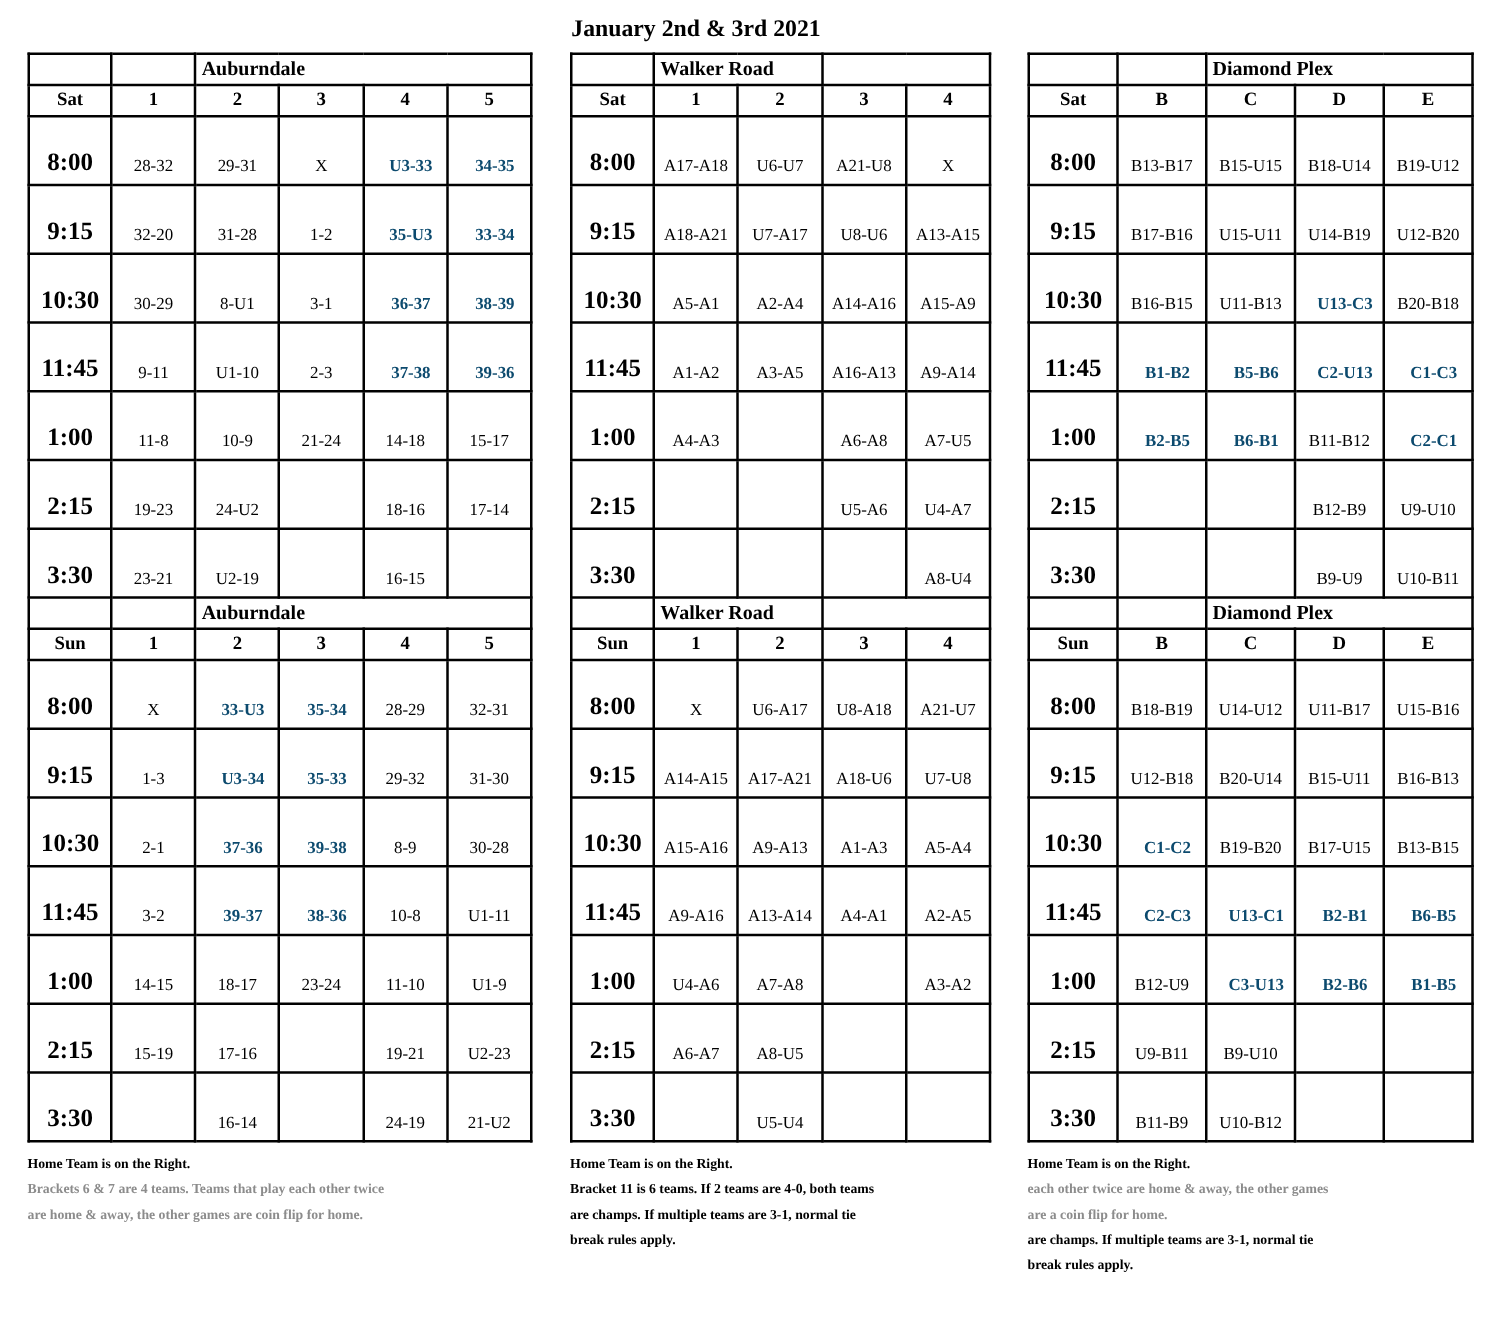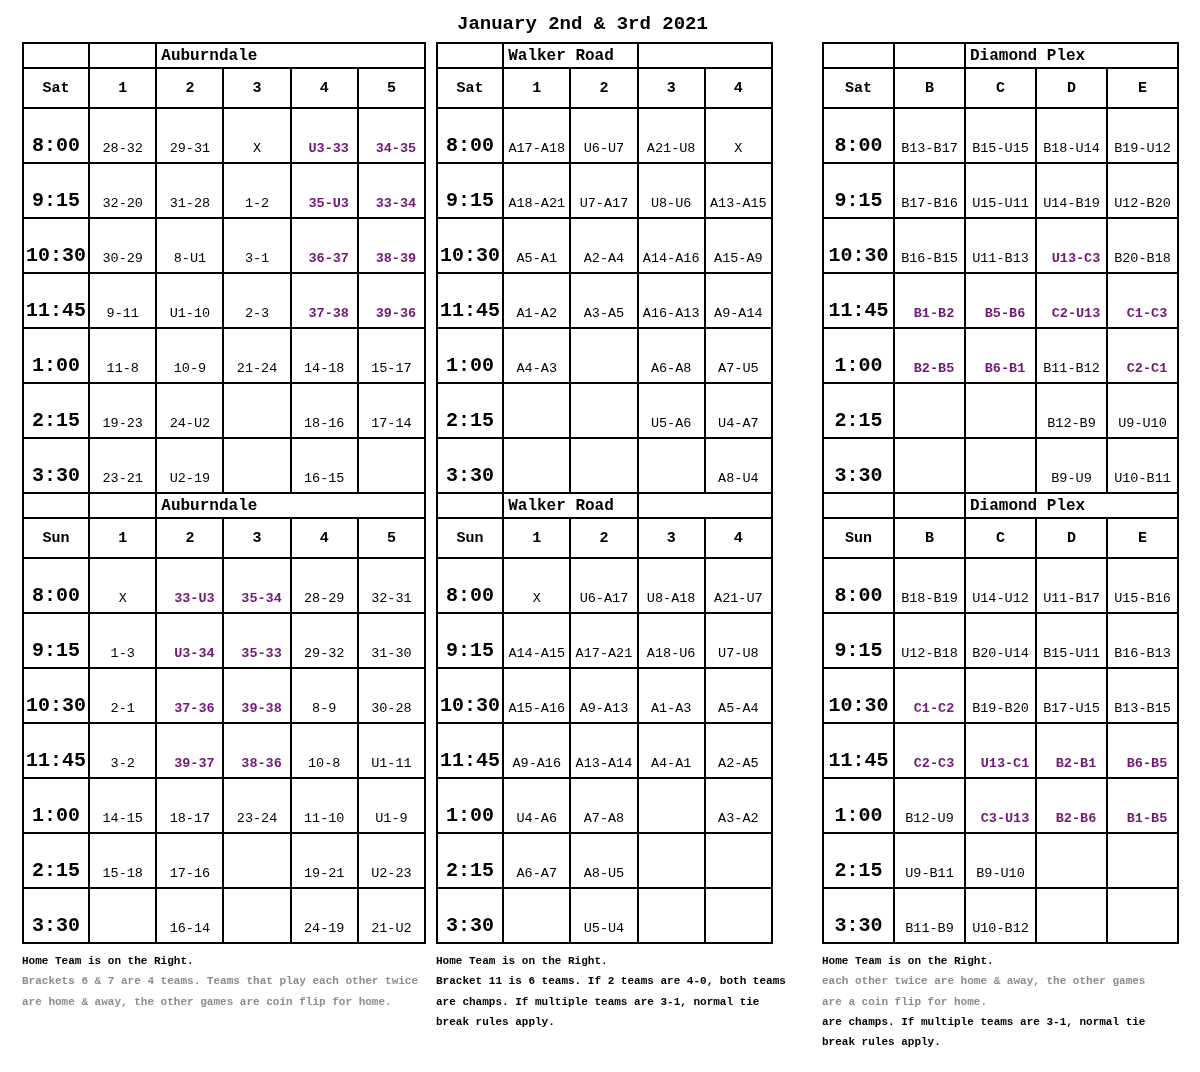--- a/index.html
+++ b/index.html
@@ -1,56 +1,56 @@
 <!DOCTYPE html>
 <html><head>
 <meta charset="utf-8">
 <style>
   html,body { margin:0; padding:0; background:#ffffff; }
   .page {
     position:relative; width:1200px; height:1072px; background:#ffffff;
-    font-family:Liberation Mono, monospace; overflow:hidden;
+    font-family:Liberation Serif, serif; overflow:hidden;
   }
   .title {
     position:absolute; left:457px; top:13px;
     font-size:19px; font-weight:bold; color:#000; white-space:nowrap;
   }
   .tblwrap { position:absolute; top:42px; }
   #w0 { left:22px; }
-  #w1 { left:436px; }
+  #w1 { left:456px; }
   #w2 { left:822px; }
 
   table.tbl { border-collapse:collapse; table-layout:fixed; }
   #t0 { width:404px; } #t0 col { width:67px; } #t0 col:first-child { width:66px; }
   #t1 { width:337px; } #t1 col { width:67px; } #t1 col:first-child { width:66px; }
   #t2 { width:356px; } #t2 col { width:71px; } #t2 col:first-child { width:71px; }
 
   .tbl td { border:2px solid #000; overflow:hidden; box-sizing:border-box; }
   tr.venue  { height:25px;margin-top:42px; }
-  tr.dayhdr { height:40px; }
+  tr.dayhdr { height:25px; }
   tr.data   { height:55px; }
 
   td.venue-cell {
     font-weight:bold; font-size:16px; color:#000;
     text-align:left; padding-left:4px; vertical-align:middle; white-space:nowrap;
   }
   td.venue-empty { }
   td.colhdr {
     font-weight:bold; font-size:15px; color:#000;
     text-align:center; vertical-align:middle;
   }
   td.time {
     font-weight:bold; font-size:20px; color:#000;
     text-align:center; vertical-align:bottom; padding-bottom:5px; white-space:nowrap;
   }
   td.game {
     font-size:13.5px; color:#000;
     text-align:center; vertical-align:bottom; padding-bottom:6px; white-space:nowrap;
   }
-  td.game.gray { color:#701a75; font-weight:bold;padding-left:10px; }
+  td.game.gray { color:#0c4a6e; font-weight:bold;padding-left:10px; }
 
   .notes { margin-top:7px; }
   .note-line {
     font-size:11px; font-weight:bold; line-height:20.3px; white-space:nowrap;
   }
   .note-line.black { color:#000; }
   .note-line.gray  { color:#8c8c8c; }
 </style>
 </head>
 <body>
@@ -186,21 +186,21 @@
             <tr class="data">
               <td class="time">1:00</td>
               <td class="game">14-15</td>
               <td class="game">18-17</td>
               <td class="game">23-24</td>
               <td class="game">11-10</td>
               <td class="game">U1-9</td>
             </tr>
             <tr class="data">
               <td class="time">2:15</td>
-              <td class="game">15-18</td>
+              <td class="game">15-19</td>
               <td class="game">17-16</td>
               <td class="game"></td>
               <td class="game">19-21</td>
               <td class="game">U2-23</td>
             </tr>
             <tr class="data">
               <td class="time">3:30</td>
               <td class="game"></td>
               <td class="game">16-14</td>
               <td class="game"></td>

